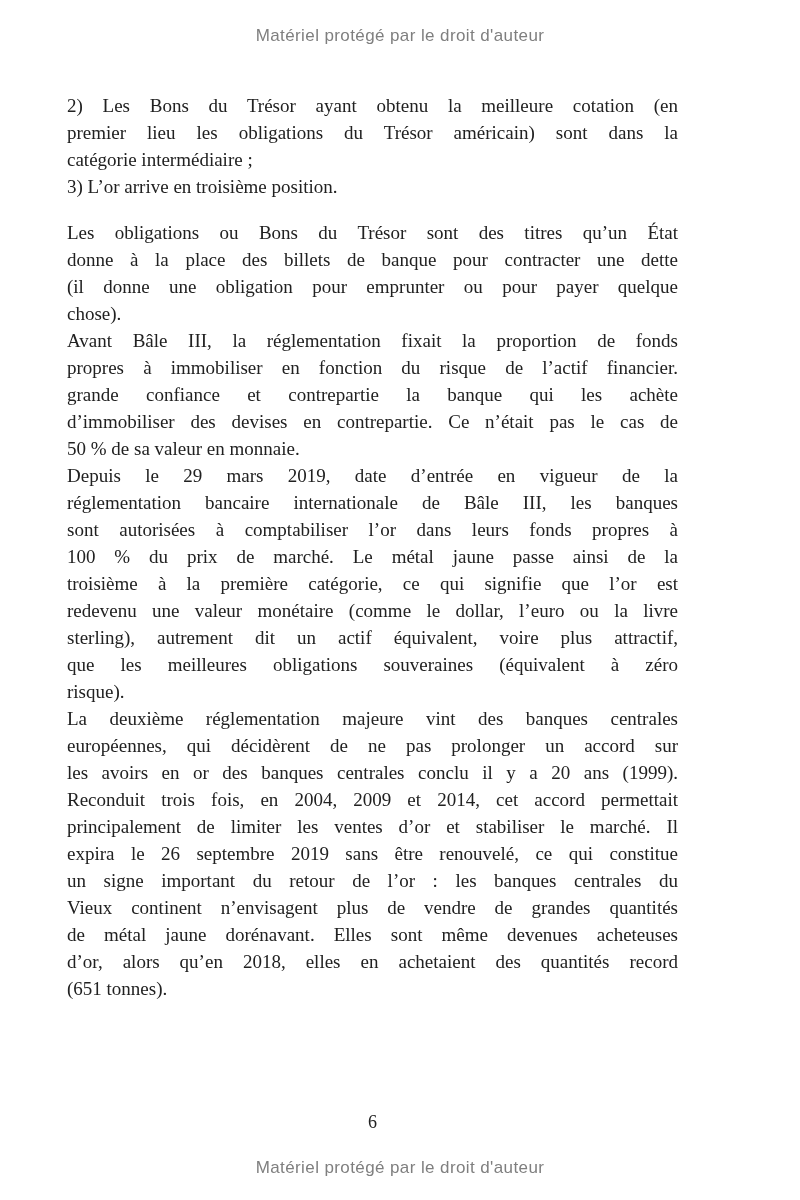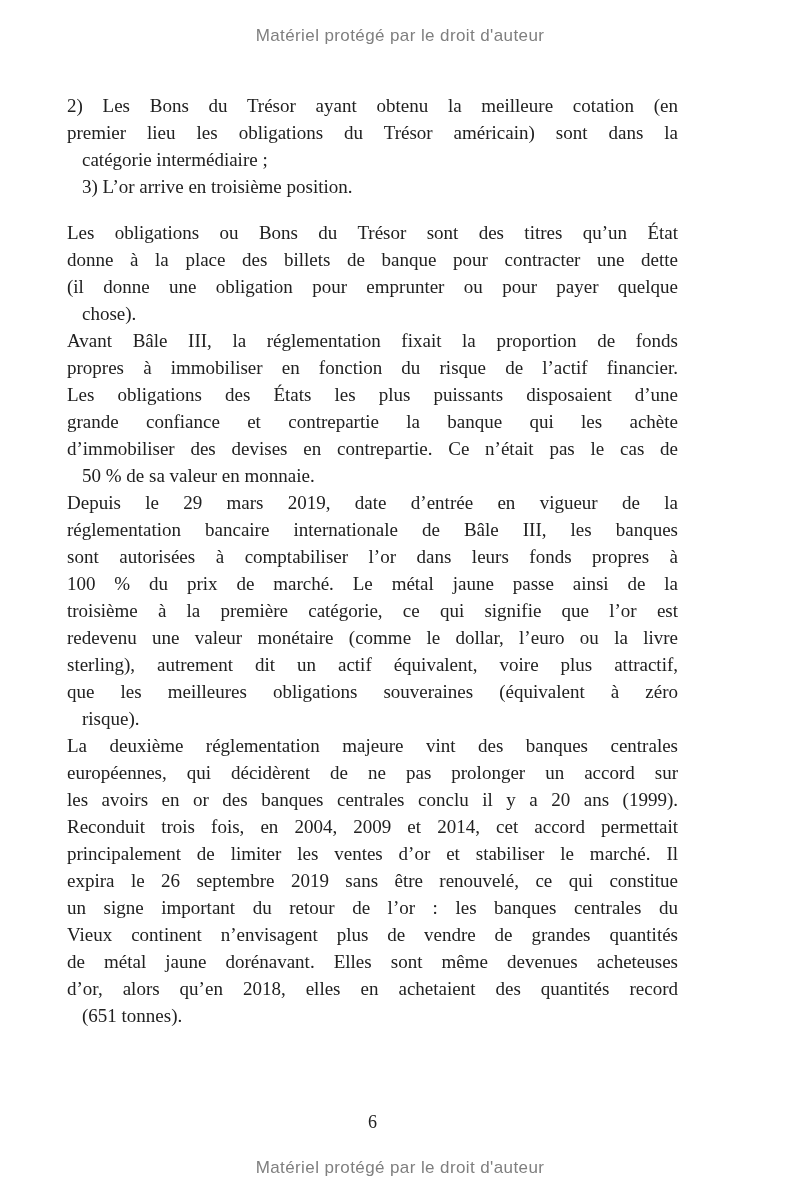--- a/index.html
+++ b/index.html
@@ -38,21 +38,20 @@
   .line {
     text-align: justify;
     text-align-last: justify;
     text-justify: inter-word;
     height: 27px;
     overflow: hidden;
   }
   .line.last {
     text-align: left;
     text-align-last: left;
-    margin-left: 15px;
   }
   .page-number {
     position: absolute;
     left: 67px;
     top: 1112px;
     width: 611px;
     text-align: center;
     font-size: 18px;
     color: #212121;
   }
@@ -74,21 +73,20 @@
       </div>
       <div class="block gap">
         <div class="line">Les obligations ou Bons du Trésor sont des titres qu’un État</div>
         <div class="line">donne à la place des billets de banque pour contracter une dette</div>
         <div class="line">(il donne une obligation pour emprunter ou pour payer quelque</div>
         <div class="line last">chose).</div>
       </div>
       <div class="block">
         <div class="line">Avant Bâle III, la réglementation fixait la proportion de fonds</div>
         <div class="line">propres à immobiliser en fonction du risque de l’actif financier.</div>
-        <div class="line">Les obligations des États les plus puissants disposaient d’une</div>
         <div class="line">grande confiance et contrepartie la banque qui les achète</div>
         <div class="line">d’immobiliser des devises en contrepartie. Ce n’était pas le cas de</div>
         <div class="line last">50 % de sa valeur en monnaie.</div>
       </div>
       <div class="block">
         <div class="line">Depuis le 29 mars 2019, date d’entrée en vigueur de la</div>
         <div class="line">réglementation bancaire internationale de Bâle III, les banques</div>
         <div class="line">sont autorisées à comptabiliser l’or dans leurs fonds propres à</div>
         <div class="line">100 % du prix de marché. Le métal jaune passe ainsi de la</div>
         <div class="line">troisième à la première catégorie, ce qui signifie que l’or est</div>

